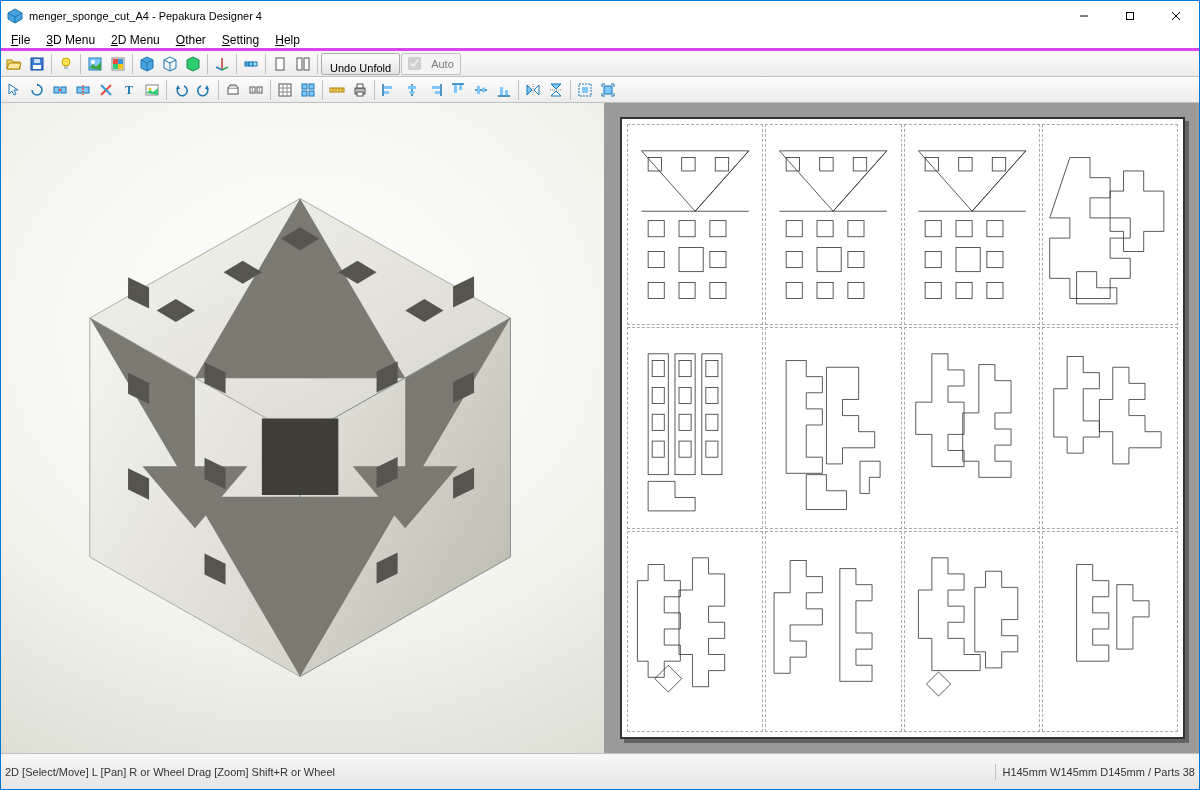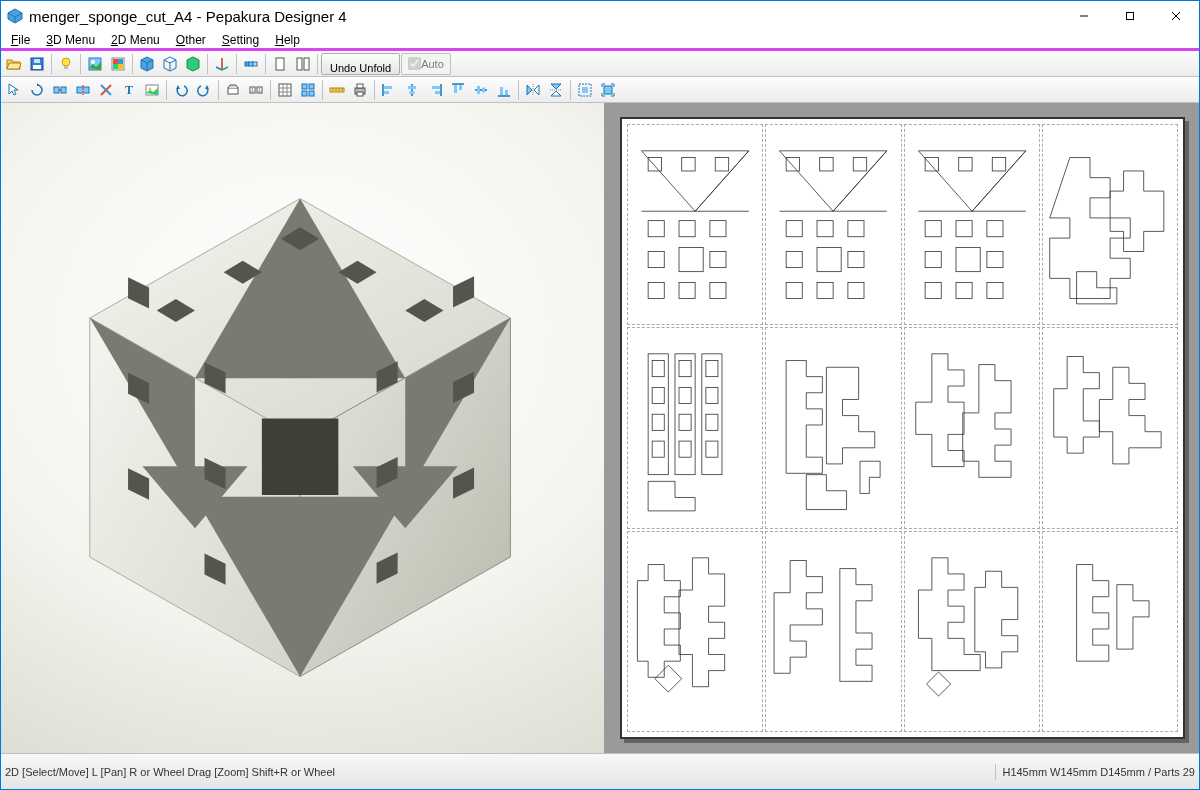--- a/index.html
+++ b/index.html
@@ -16,21 +16,21 @@
 }
 .titlebar {
   height: 30px;
   background: #fff;
   display: flex;
   align-items: center;
   padding: 0 0 0 6px;
   color: #000;
 }
 .titlebar .icon { width: 16px; height: 16px; margin-right: 6px; }
-.titlebar .title { flex: 1; font-size: 15px; }
+.titlebar .title { flex: 1; font-size: 11px; }
 .win-btns { display: flex; }
 .win-btn {
   width: 46px; height: 30px;
   display: flex; align-items: center; justify-content: center;
   font-family: "Segoe MDL2 Assets", sans-serif;
   font-size: 10px;
 }
 
 .menubar {
   height: 20px;
@@ -62,21 +62,21 @@
   border-radius: 2px;
 }
 .tb-sep { width: 1px; height: 20px; background: #c0c0c0; margin: 0 2px; }
 .tb-pushbtn {
   height: 22px; padding: 8px 8px;
   background: linear-gradient(#fdfdfd, #e5e5e5);
   border: 1px solid #acacac;
   border-radius: 2px;
   font-size: 11px;
 }
-.tb-check { display:flex; align-items:center; gap:0; font-size:11px; color:#7a7a7a; padding:0 6px; height:22px; border:1px solid #c0c0c0; border-radius:2px; background:#f4f4f4;}
+.tb-check { display:flex; align-items:center; gap:10px; font-size:11px; color:#7a7a7a; padding:0 6px; height:22px; border:1px solid #c0c0c0; border-radius:2px; background:#f4f4f4;}
 .tb-check input { margin:0; }
 
 .toolbar2 {
   height: 26px;
   background: linear-gradient(#fdfdfd, #ececec);
   border-bottom: 1px solid #c0c0c0;
   display: flex;
   align-items: center;
   padding: 0 2px;
   gap: 1px;
@@ -679,14 +679,14 @@
         </g>
           </svg>
       </div>
     </div>
   </div>
 </div>
 
 <div class="statusbar">
   <span class="left">2D [Select/Move] L [Pan] R or Wheel Drag [Zoom] Shift+R or Wheel</span>
   <span class="sep"></span>
-  <span>H145mm W145mm D145mm / Parts 29</span>
+  <span>H145mm W145mm D145mm / Parts 38</span>
 </div>
 
 </body></html>

